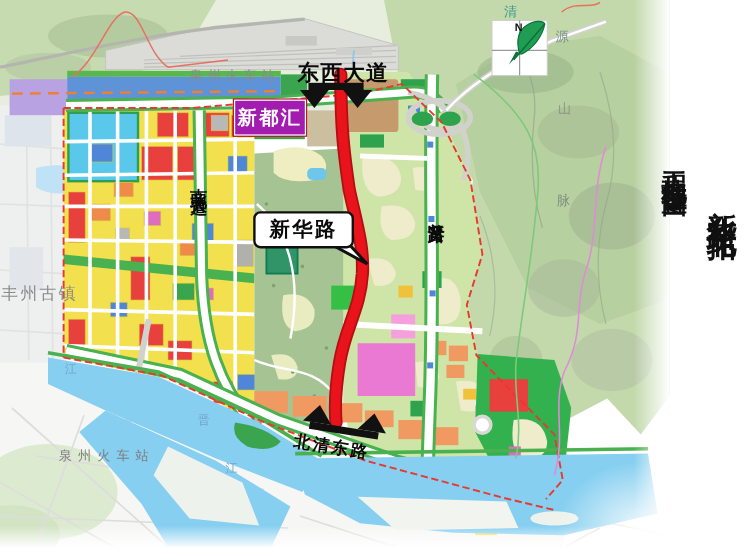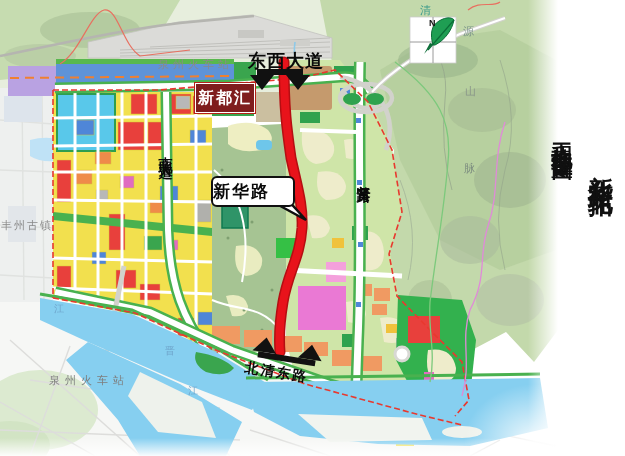--- a/index.html
+++ b/index.html
@@ -3,25 +3,25 @@
 <meta charset="utf-8">
 <style>
   html,body{margin:0;padding:0;background:#ffffff;}
   .stage{position:relative;width:625px;height:456px;background:#ffffff;overflow:hidden;
          font-family:"Liberation Sans","DejaVu Sans",sans-serif;}
   .stage svg{position:absolute;left:0;top:0;}
   .lbl{position:absolute;white-space:nowrap;line-height:1;}
   .v{writing-mode:vertical-rl;text-orientation:upright;}
   .gray{color:#8a8a8a;margin-top:31px;}
   .bold{font-weight:bold;color:#0a0a0a;}
-  .xdh{position:absolute;left:195px;top:83px;width:58px;height:28px;background:#7f1d1d;
+  .xdh{position:absolute;left:195px;top:83px;width:58px;height:28px;background:#a21caf;
        border:1px solid #ffffff;box-shadow:0 0 0 1px #b52018;display:flex;align-items:center;
        justify-content:center;color:#ffffff;font-weight:bold;font-size:16px;letter-spacing:2px;}
   .callout{position:absolute;left:211px;top:176px;width:80px;height:27px;background:#ffffff;
-       border:2.5px solid #101010;border-radius:6px;display:flex;align-items:center;
+       border:2.5px solid #101010;border-radius:6px;display:flex;align-items:center;justify-content:center;
        font-weight:bold;font-size:17px;letter-spacing:2px;color:#0a0a0a;z-index:6;}
   .title-main{position:absolute;left:588px;top:156px;font-size:25px;font-weight:bold;color:#101010;
        letter-spacing:4px;font-family:"Liberation Serif","DejaVu Serif",serif;}
   .title-sub{position:absolute;left:551px;top:126px;font-size:21px;font-weight:bold;color:#101010;
        letter-spacing:3px;font-family:"Liberation Serif","DejaVu Serif",serif;}
 </style>
 </head>
 <body>
 
 <div class="stage">
@@ -340,21 +340,21 @@
 <div class="lbl bold v" style="left:159px;top:146px;font-size:14px;letter-spacing:3px;">南北大道</div>
 
 <div class="callout">
   <span>新华路</span>
 </div>
 
 <div class="lbl bold v" style="left:357px;top:174px;font-size:14px;letter-spacing:2px;">普贤路</div>
 
 <div class="lbl bold" style="left:246px;top:360px;font-size:14px;letter-spacing:2px;transform:rotate(9deg);transform-origin:left top;">北清东路</div>
 
-<div class="lbl gray" style="left:1px;top:189px;font-size:11px;letter-spacing:2px;">丰州古镇</div>
+<div class="lbl gray" style="left:1px;top:206px;font-size:14px;letter-spacing:2px;">丰州古镇</div>
 
 <div class="lbl" style="left:49px;top:375px;font-size:11px;letter-spacing:5px;color:#7e7e7e;">泉州火车站</div>
 
 <div class="lbl" style="left:420px;top:5px;font-size:11px;color:#3a9a8a;">清</div>
 <div class="lbl" style="left:463px;top:26px;font-size:11px;color:#7a9488;">源</div>
 <div class="lbl" style="left:465px;top:86px;font-size:11px;color:#8a968a;">山</div>
 <div class="lbl" style="left:464px;top:163px;font-size:11px;color:#7a8a7e;">脉</div>
 
 <div class="lbl" style="left:54px;top:304px;font-size:10px;color:#6fa6cc;">江</div>
 <div class="lbl" style="left:165px;top:346px;font-size:10px;color:#6fa6cc;">晋</div>

